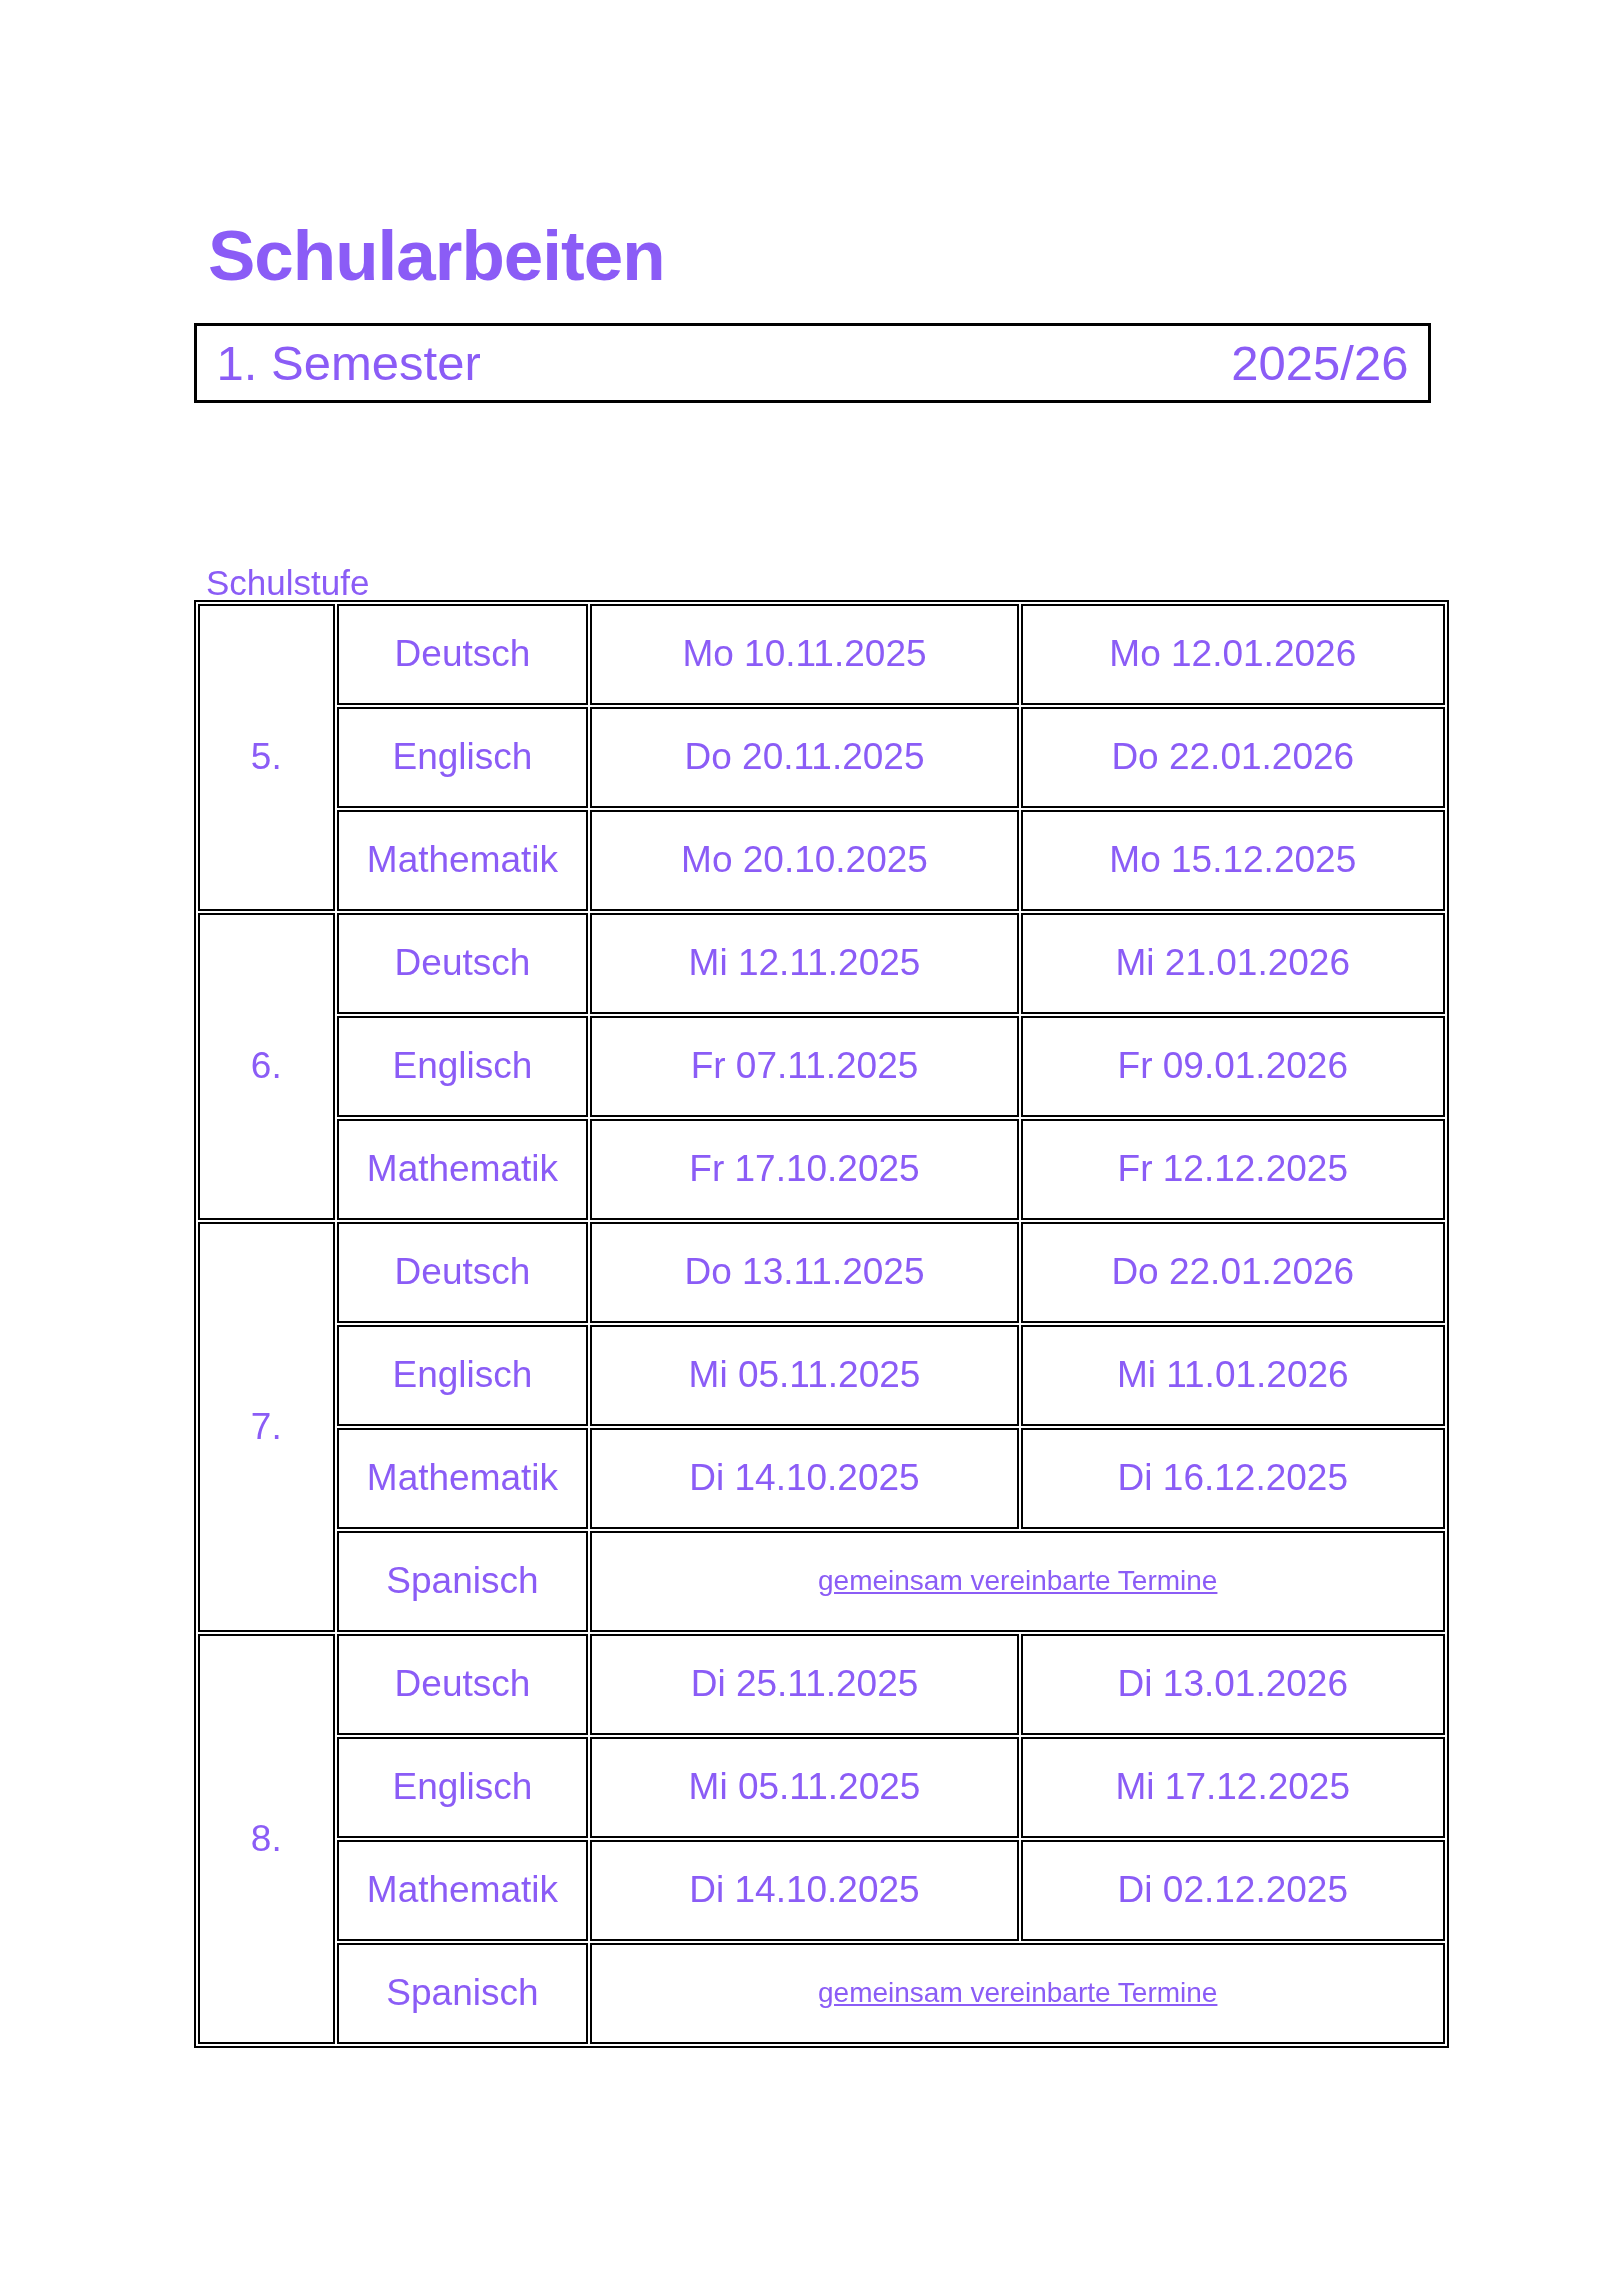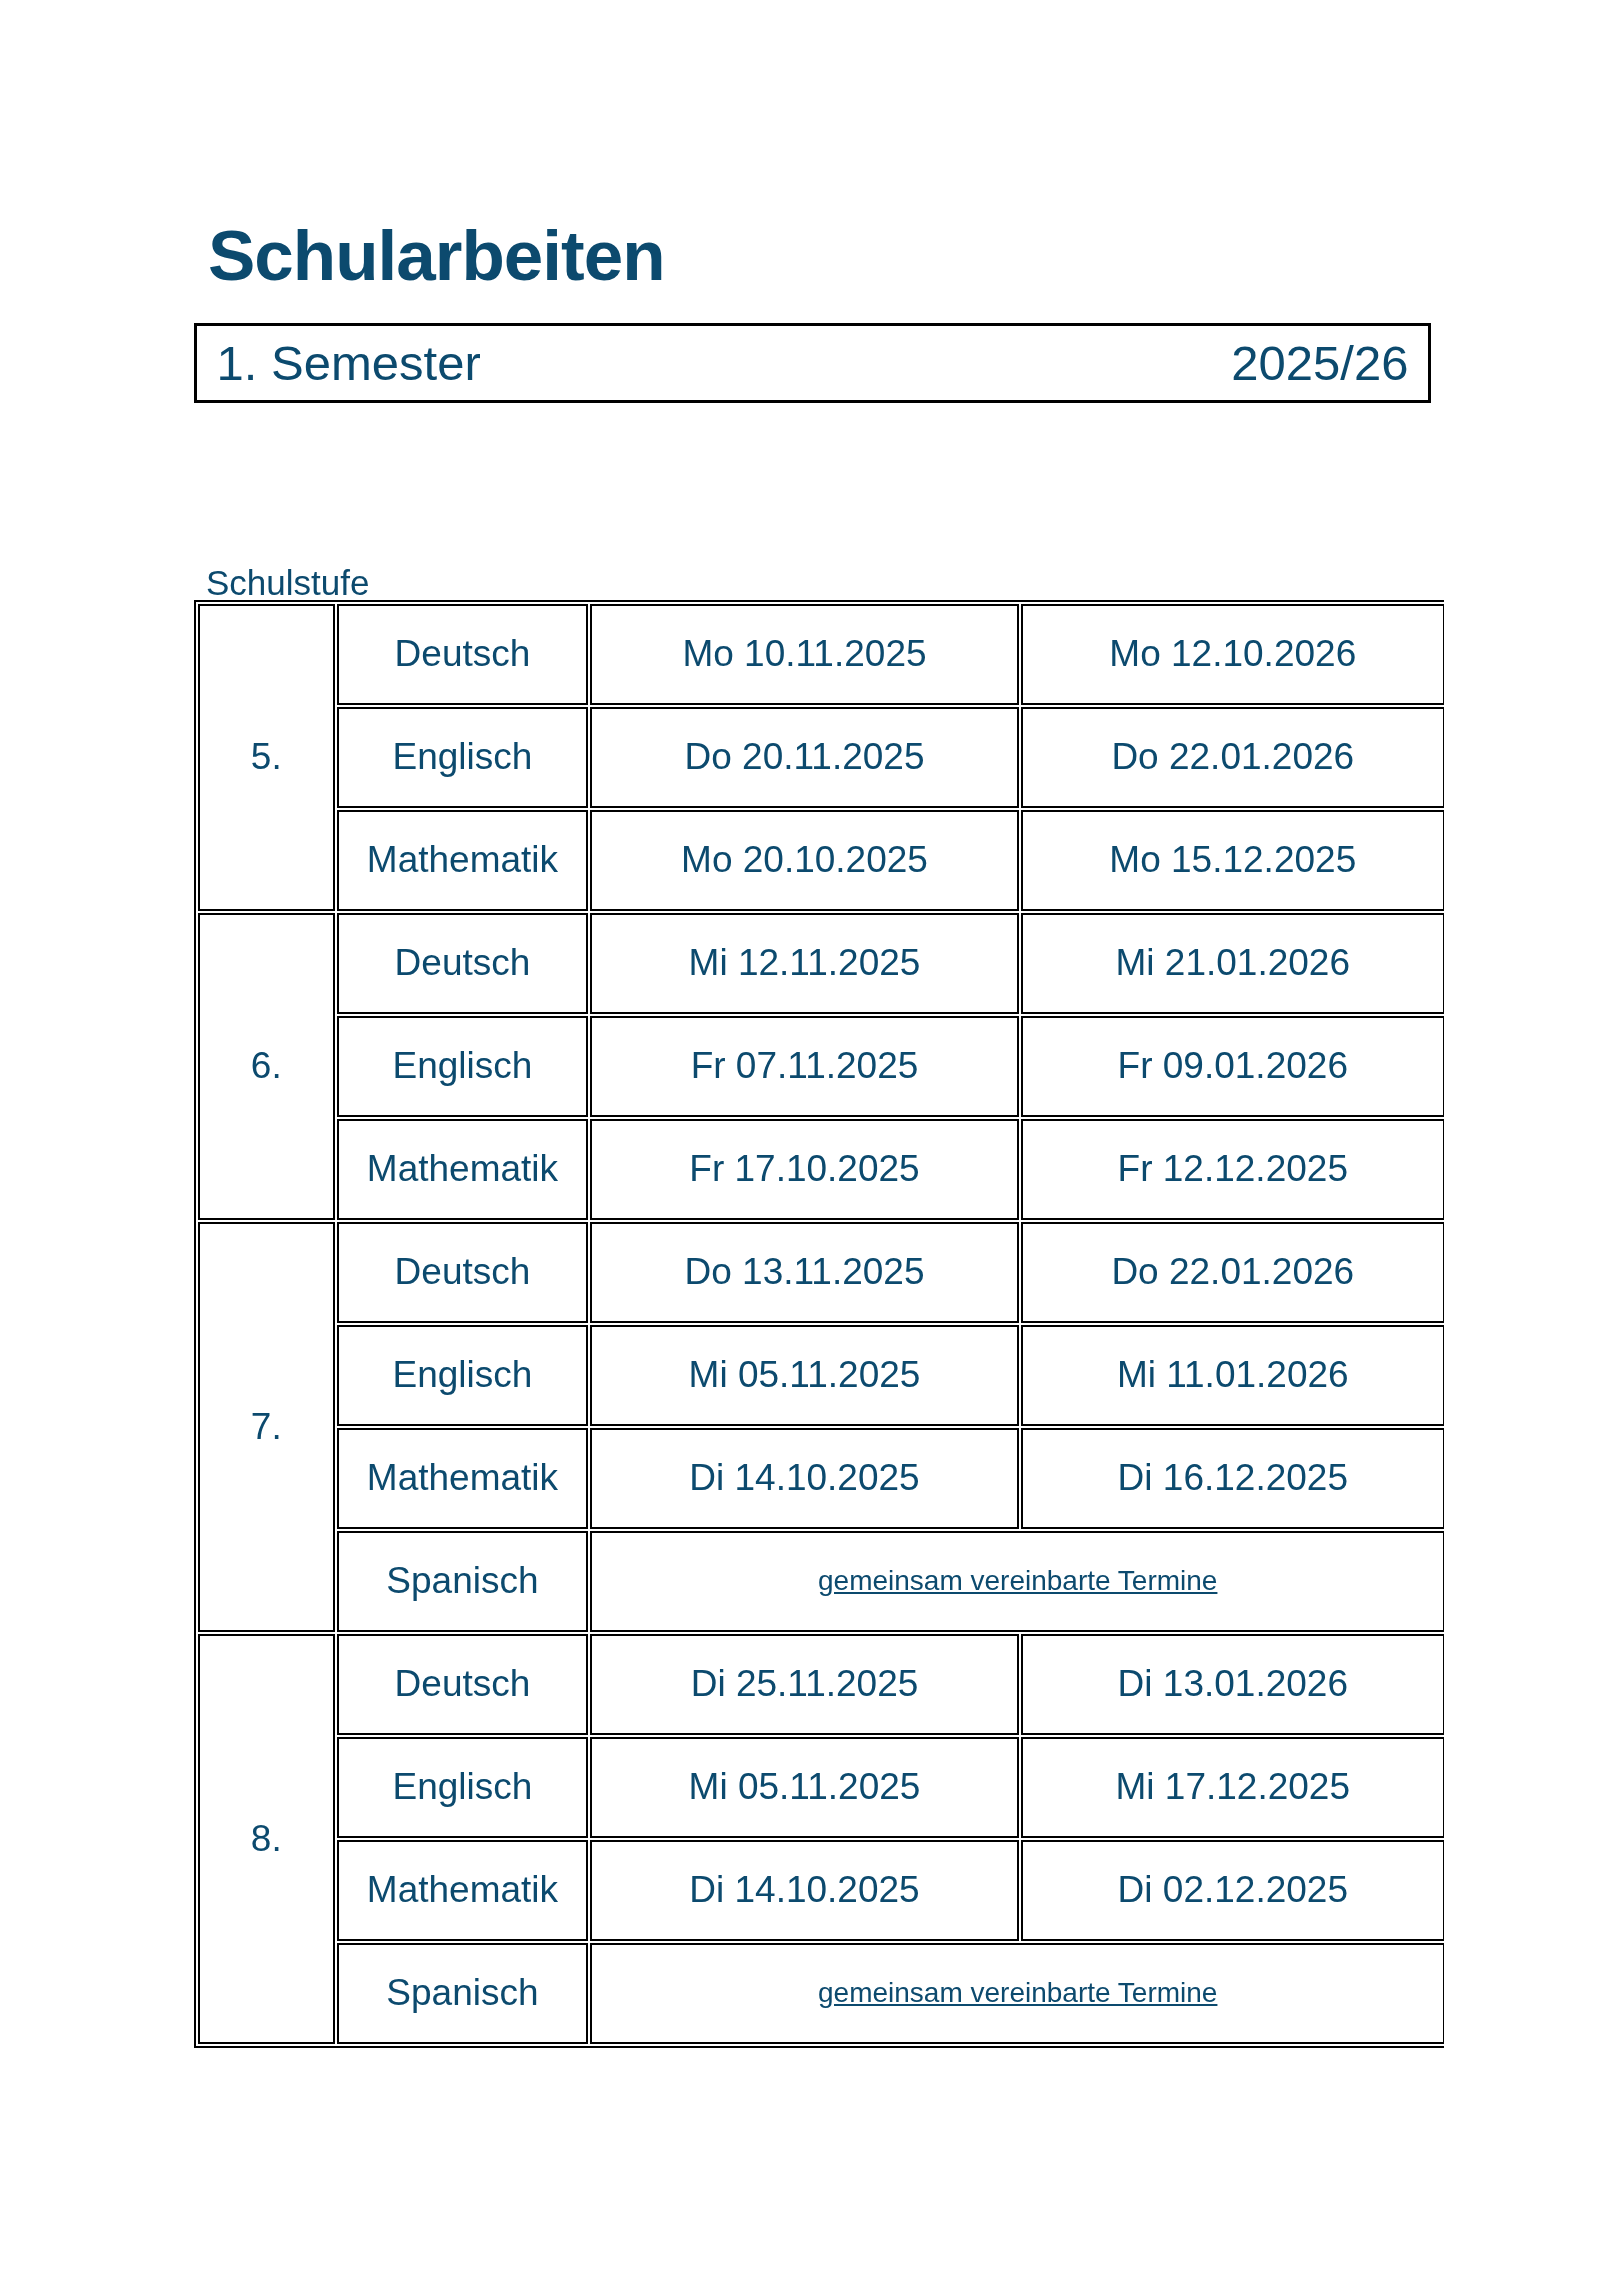--- a/index.html
+++ b/index.html
@@ -1,21 +1,21 @@
 <!DOCTYPE html>
 <html><head>
 <meta charset="utf-8">
 <style>
   html, body { margin: 0; padding: 0; background: #ffffff; }
   .page {
     position: relative;
-    width: 1444px;
+    width: 1620px;
     height: 2292px;
     background: #ffffff;
-    color: #0c4a6e;
+    color: #8b5cf6;
     font-family: "Liberation Sans", "DejaVu Sans", sans-serif;
     overflow: hidden;
   }
   .doc-title {
     position: absolute;
     left: 208px;
     top: 220px;
     margin: 0;
     font-size: 71px;
     line-height: 1;
@@ -91,21 +91,21 @@
       <col class="c-grade">
       <col class="c-subject">
       <col class="c-date1">
       <col class="c-date2">
     </colgroup>
     <tbody>
         <tr>
           <td class="grade" rowspan="3">5.</td>
           <td>Deutsch</td>
           <td>Mo 10.11.2025</td>
-          <td>Mo 12.10.2026</td>
+          <td>Mo 12.01.2026</td>
         </tr>
         <tr>
           <td>Englisch</td>
           <td>Do 20.11.2025</td>
           <td>Do 22.01.2026</td>
         </tr>
         <tr>
           <td>Mathematik</td>
           <td>Mo 20.10.2025</td>
           <td>Mo 15.12.2025</td>

